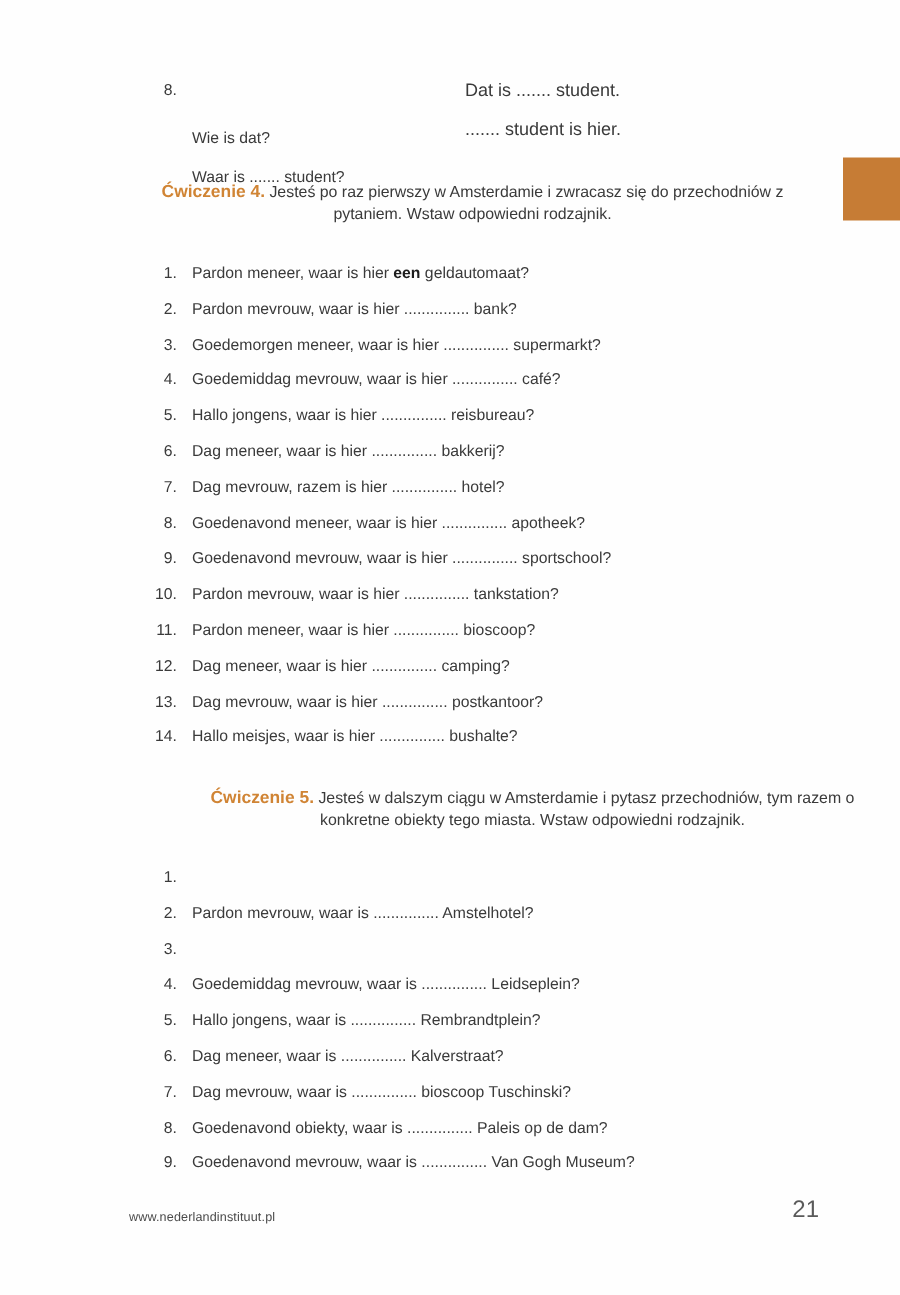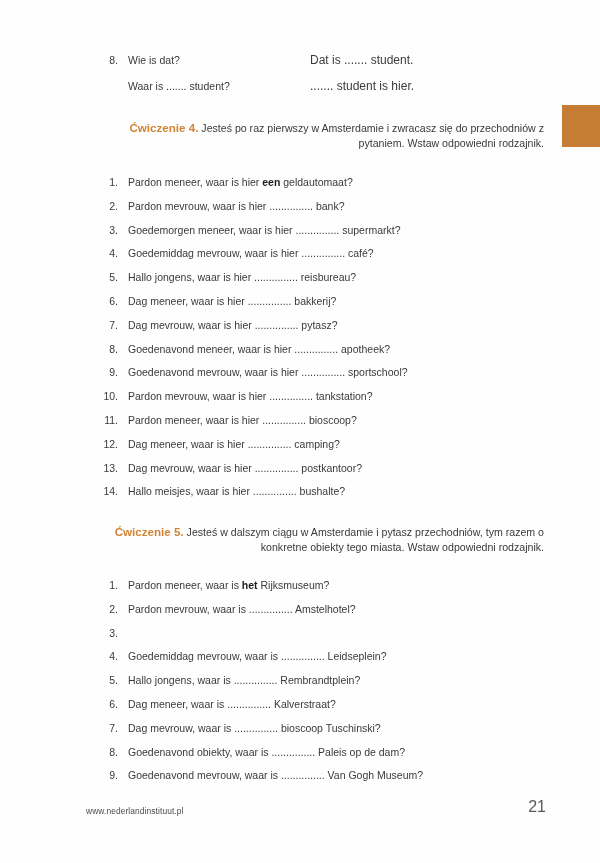--- a/index.html
+++ b/index.html
@@ -62,38 +62,39 @@
     text-align: right;
     font-size: 10.5px;
     color: #3a3a3a;
   }
   .pair-q {
     position: absolute;
     left: 42px;
     font-size: 10.5px;
     color: #3a3a3a;
     white-space: nowrap;
+    margin-top: 32px;
   }
   .pair-a {
     position: absolute;
     left: 224px;
     font-size: 12px;
     color: #3a3a3a;
     white-space: nowrap;
   }
 
   
   .ex-head {
     position: absolute;
     left: 0;
     width: 458px;
     font-size: 10.6px;
     line-height: 15.2px;
     color: #3a3a3a;
-    text-align: right;
+    text-align: center;
   }
   .ex-head .lead {
     color: #d08434;
     font-weight: bold;
     font-size: 11.6px;
   }
 
   
   .qlist {
     position: absolute;
@@ -190,21 +191,21 @@
         <div class="qrow">
           <span class="qnum">5.</span>
           <span class="qtext">Hallo jongens, waar is hier ............... reisbureau?</span>
         </div>
         <div class="qrow">
           <span class="qnum">6.</span>
           <span class="qtext">Dag meneer, waar is hier ............... bakkerij?</span>
         </div>
         <div class="qrow">
           <span class="qnum">7.</span>
-          <span class="qtext">Dag mevrouw, waar is hier ............... pytasz?</span>
+          <span class="qtext">Dag mevrouw, razem is hier ............... hotel?</span>
         </div>
         <div class="qrow">
           <span class="qnum">8.</span>
           <span class="qtext">Goedenavond meneer, waar is hier ............... apotheek?</span>
         </div>
         <div class="qrow">
           <span class="qnum">9.</span>
           <span class="qtext">Goedenavond mevrouw, waar is hier ............... sportschool?</span>
         </div>
         <div class="qrow">
@@ -222,28 +223,27 @@
         <div class="qrow">
           <span class="qnum">13.</span>
           <span class="qtext">Dag mevrouw, waar is hier ............... postkantoor?</span>
         </div>
         <div class="qrow">
           <span class="qnum">14.</span>
           <span class="qtext">Hallo meisjes, waar is hier ............... bushalte?</span>
         </div>
       </div>
 
-    <div class="ex-head" style="top:524px;">
+    <div class="ex-head" style="top:524px;margin-left:40px;">
       <span class="lead">Ćwiczenie 5.</span><span> Jesteś w dalszym ciągu w Amsterdamie i pytasz przechodniów, tym razem o konkretne obiekty tego miasta. Wstaw odpowiedni rodzajnik.</span>
     </div>
 
     <div class="qlist" id="list-ex5" style="top:578px;">
         <div class="qrow">
           <span class="qnum">1.</span>
-          <span class="qtext">Pardon meneer, waar is <b>het</b> Rijksmuseum?</span>
         </div>
         <div class="qrow">
           <span class="qnum">2.</span>
           <span class="qtext">Pardon mevrouw, waar is ............... Amstelhotel?</span>
         </div>
         <div class="qrow">
           <span class="qnum">3.</span>
         </div>
         <div class="qrow">
           <span class="qnum">4.</span>

